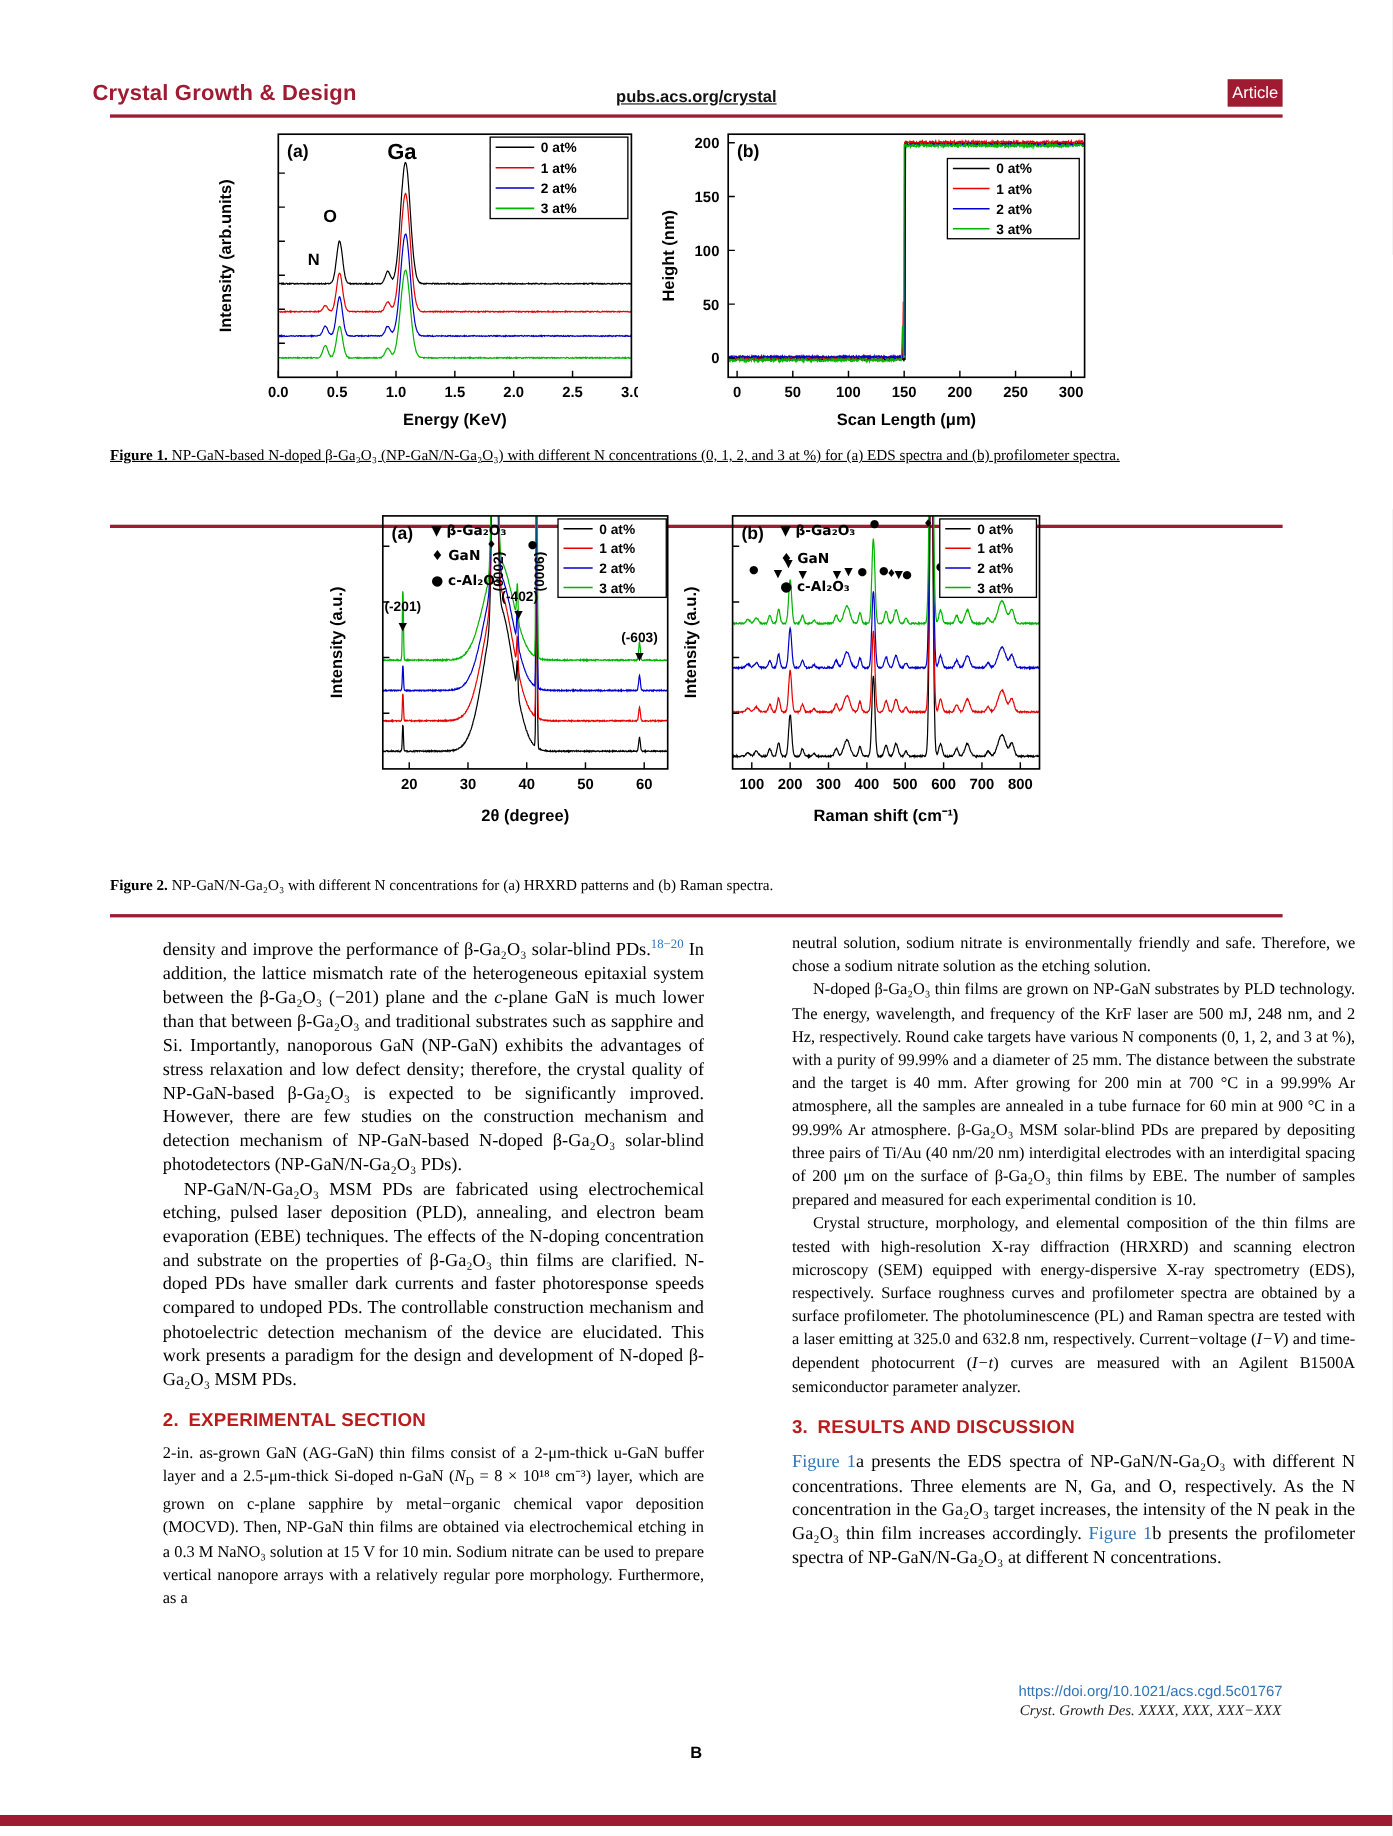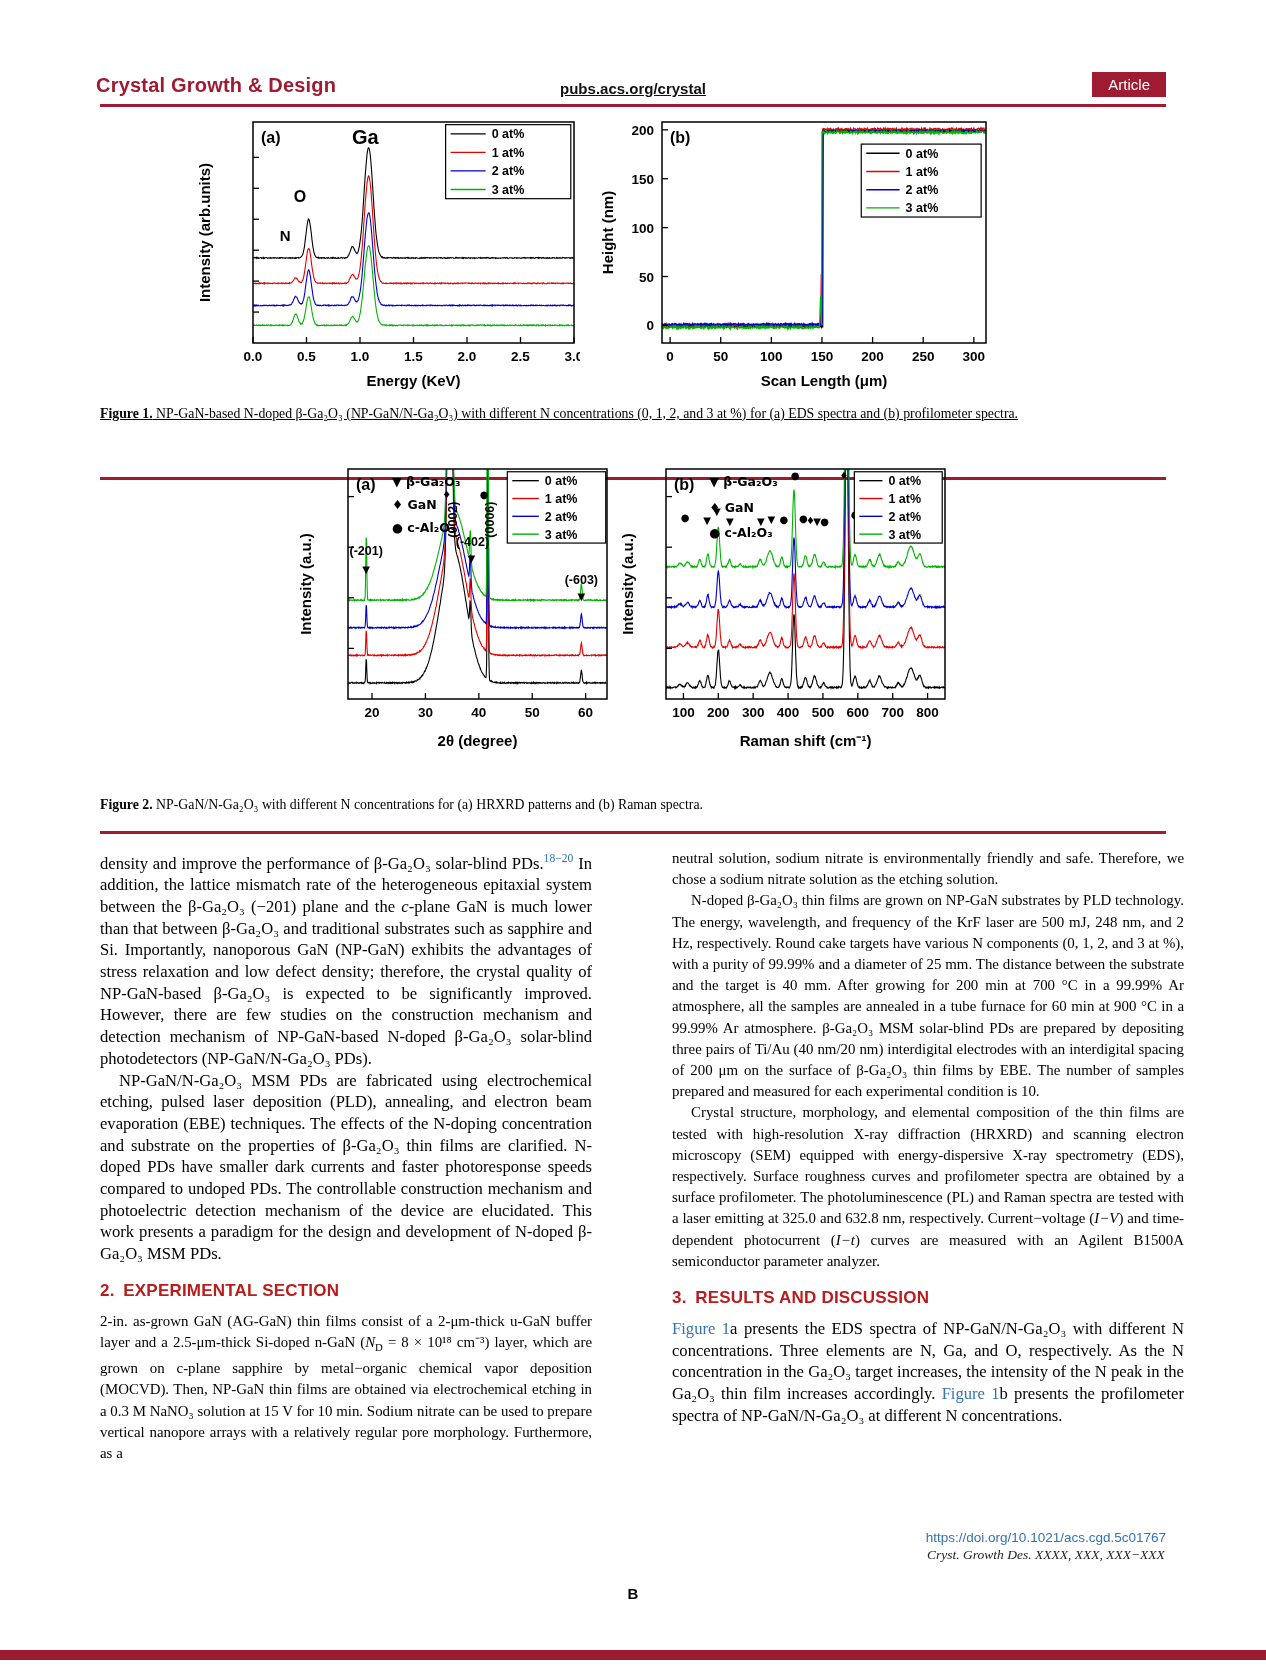--- a/index.html
+++ b/index.html
@@ -1,25 +1,25 @@
 <!DOCTYPE html>
 <html><head>
 <meta charset="utf-8">
 <style>
   html,body{margin:0;padding:0;background:#e8e8e8;}
   .page{position:relative;width:1266px;height:1669px;background:#ffffff;margin:0 auto;
         font-family:"Liberation Serif",serif;color:#000;overflow:hidden;}
   .abs{position:absolute;}
-  .journal-title{left:96px;top:74px;font:700 20px "Liberation Sans",sans-serif;color:#9e1b32;letter-spacing:.2px;}
+  .journal-title{left:84px;top:74px;font:700 20px "Liberation Sans",sans-serif;color:#9e1b32;letter-spacing:.2px;}
   .header-url{left:0;top:80px;width:100%;text-align:center;font:700 15px "Liberation Sans",sans-serif;color:#111;text-decoration:underline;}
-  .article-badge{right:100px;top:72px;background:#9e1b32;color:#fff;font:400 15px "Liberation Sans",sans-serif;padding:4px 16px;}
+  .article-badge{right:100px;top:72px;background:#9e1b32;color:#fff;font:400 15px "Liberation Sans",sans-serif;padding:4px 4px;}
   .rule{left:100px;width:1066px;background:#9e1b32;height:2.5px;}
   .chart{position:absolute;}
   .caption{left:100px;width:1066px;font-size:13.8px;line-height:19px;text-align:justify;}
-  .col{position:absolute;top:848px;overflow:hidden;}
+  .col{position:absolute;top:848px;overflow:hidden;margin-left:48px;}
   .para{margin:0;text-align:justify;}
   .para.body{font-size:16.6px;line-height:21.7px;}
   .para.small{font-size:14.9px;line-height:21.2px;}
   .para.indent{text-indent:19px;}
   .sec-head{font:700 17px "Liberation Sans",sans-serif;color:#b91c1c;margin:16px 0 10px 0;letter-spacing:.2px;}
   .bold{font-weight:700;}
   .italic{font-style:italic;}
   .sub{vertical-align:sub;font-size:.72em;}
   .link{color:#3173b5;}
   .suplink{vertical-align:super;font-size:.7em;color:#3173b5;}

